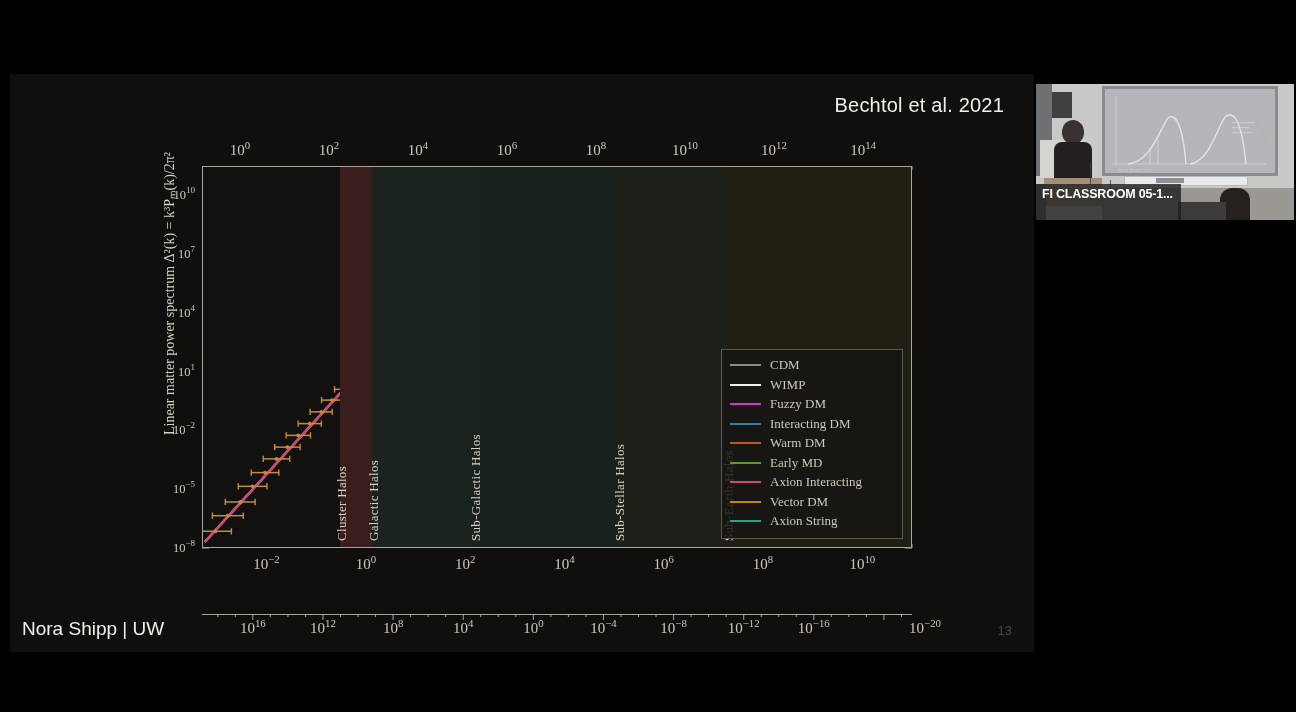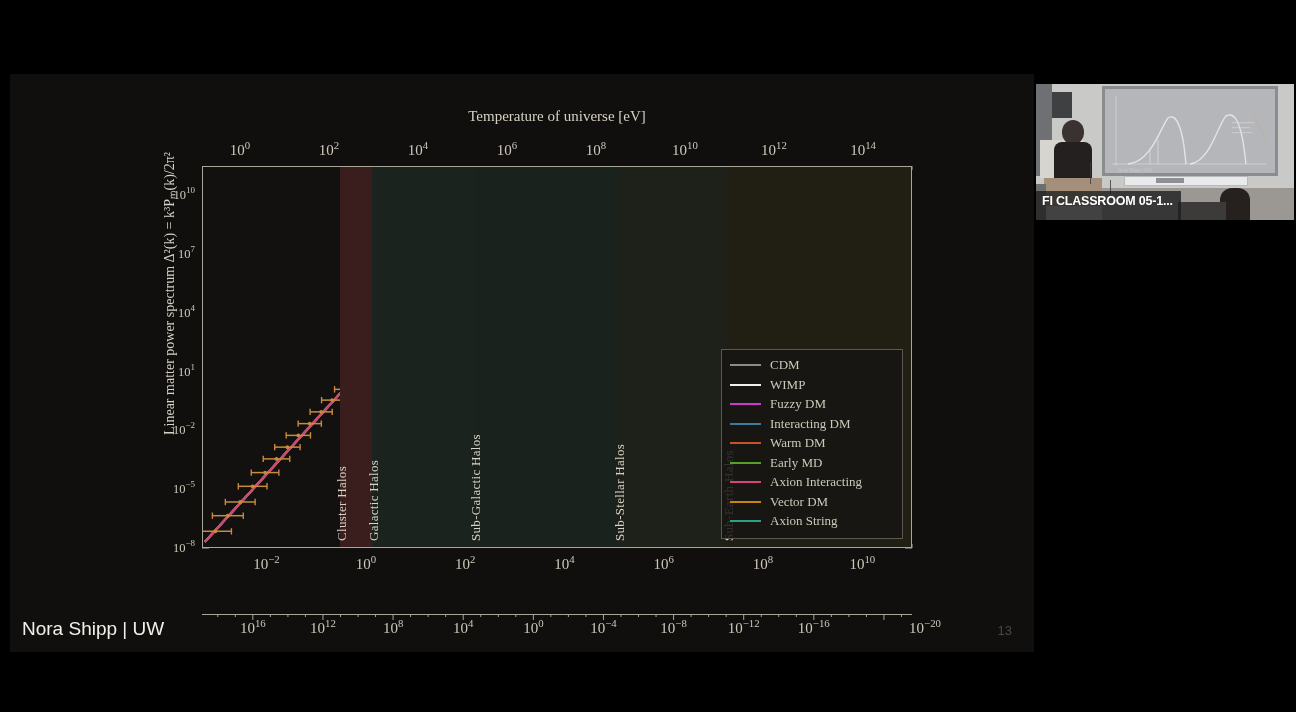--- a/index.html
+++ b/index.html
@@ -167,21 +167,21 @@
   #vid-main {
     position: absolute;
     left: 1036px; top: 84px;
     width: 258px; height: 136px;
     background: #2a2a2c;
     overflow: hidden;
   }
   .vid-label {
     position: absolute;
     left: 0; bottom: 0;
-    padding: 3px 8px 12px 6px;
+    padding: 3px 8px 19px 6px;
     background: rgba(28,28,30,0.78);
     color: #fff;
     font-size: 12.5px;
     font-weight: bold;
     font-family: "Liberation Sans", sans-serif;
     letter-spacing: -0.2px;
     white-space: nowrap;
   }
   
   .room-wall   { position:absolute; left:0; top:0; width:100%; height:100%; background:#c9c9c7; }
@@ -191,28 +191,28 @@
   .room-desk   { position:absolute; background:#8e8b86; }
   .chalk       { position:absolute; background:#d9dadb; opacity:.55; }
 </style>
 </head>
 <body>
 
 <div id="screen">
 
   <div id="slide">
 
+    <div class="slide-title">Bechtol et al. 2021</div>
 
     <div class="slide-footer">Nora Shipp | UW</div>
 
     <div class="slide-pagenum">13</div>
 
     <div id="figure">
 
-      <div class="ax-title" id="top-title">Temperature of universe [eV]</div>
 
 
       <div id="ylabel">Linear matter power spectrum Δ²(k) = k³Pₘ(k)/2π²</div>
 
       <div id="top-tick-labels">
           <div class="tick-lab" style="left: 109.837px; top: 48px;">10<sup>0</sup></div>
           <div class="tick-lab" style="left: 198.865px; top: 48px;">10<sup>2</sup></div>
           <div class="tick-lab" style="left: 287.893px; top: 48px;">10<sup>4</sup></div>
           <div class="tick-lab" style="left: 376.922px; top: 48px;">10<sup>6</sup></div>
           <div class="tick-lab" style="left: 465.95px; top: 48px;">10<sup>8</sup></div>

